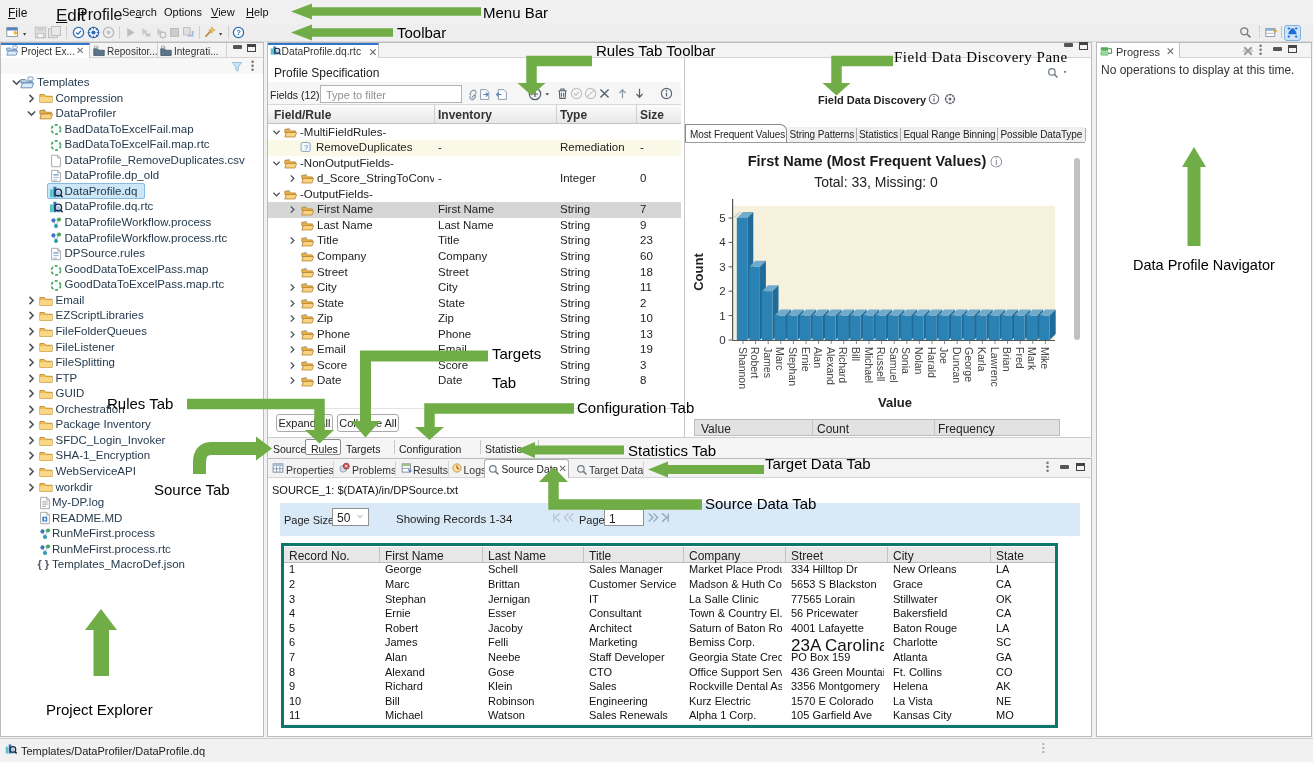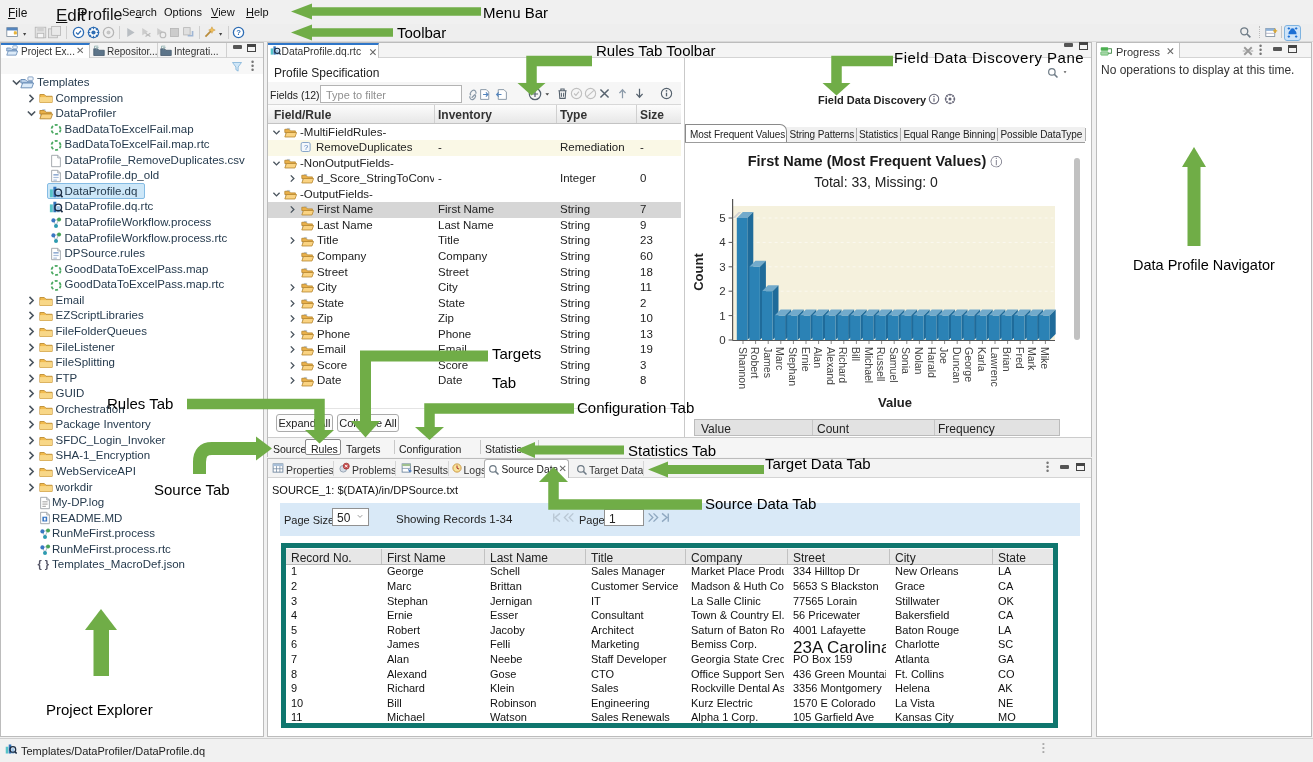--- a/index.html
+++ b/index.html
@@ -876,21 +876,21 @@
   </svg>
 <div class="ab" style="left:579px;top:513.5px;font-size:11px;color:#222">Page</div>
 <div class="ab" style="left:604px;top:509px;width:40px;height:17px;background:#fff;border:1px solid #919191"></div>
 <div class="ab t12" style="left:609px;top:512px">1</div>
 <svg class="ic" style="left:648px;top:512px" width="11" height="11" viewBox="0 0 16 16">
     <path d="M1,2 L7,8 L1,14 M8,2 L14,8 L8,14" fill="none" stroke="#8fa8c0" stroke-width="2"></path>
   </svg>
 <svg class="ic" style="left:660px;top:512px" width="11" height="11" viewBox="0 0 16 16">
     <path d="M3,2 L10,8 L3,14 M12,2 L12,14" fill="none" stroke="#8fa8c0" stroke-width="2"></path>
   </svg>
-<div class="ab" style="left:281px;top:543px;width:777px;height:185px;border:5px solid #0f766e;overflow:hidden;background:#fff">
+<div class="ab" style="left:281px;top:543px;width:777px;height:185px;border:3px solid #0f766e;overflow:hidden;background:#fff">
 <div class="ab" style="left:0;top:0;width:775px;height:16.5px;background:#e7e7e7;border-bottom:1px solid #b9b9b9;box-shadow:inset 0 1px 0 #fafafa"></div>
 <div class="ab t12" style="left:5px;top:2.5px;color:#222">Record No.</div>
 <div class="ab" style="left:95px;top:1px;width:1px;height:14.5px;background:#c2c2c2"></div>
 <div class="ab t12" style="left:101px;top:2.5px;color:#222">First Name</div>
 <div class="ab" style="left:198px;top:1px;width:1px;height:14.5px;background:#c2c2c2"></div>
 <div class="ab t12" style="left:204px;top:2.5px;color:#222">Last Name</div>
 <div class="ab" style="left:299px;top:1px;width:1px;height:14.5px;background:#c2c2c2"></div>
 <div class="ab t12" style="left:305px;top:2.5px;color:#222">Title</div>
 <div class="ab" style="left:399px;top:1px;width:1px;height:14.5px;background:#c2c2c2"></div>
 <div class="ab t12" style="left:405px;top:2.5px;color:#222">Company</div>
@@ -1045,21 +1045,21 @@
     <rect x="535" y="445.5" width="89" height="9" fill="#70ad47"></rect>
     <polygon points="535,442.0 535,458.0 516,450" fill="#70ad47"></polygon>
     <rect x="668" y="465.0" width="96" height="9" fill="#70ad47"></rect>
     <polygon points="668,461.5 668,477.5 648,469.5" fill="#70ad47"></polygon>
     <path d="M702,504.5 L553.5,504.5 L553.5,482" fill="none" stroke="#70ad47" stroke-width="10.5"></path>
     <polygon points="539,482 568,482 553.5,467" fill="#70ad47"></polygon>
   </svg>
 <div class="ann" style="left:483px;top:3.5px;z-index:60;font-size:15px;">Menu Bar</div>
 <div class="ann" style="left:397px;top:24px;z-index:60;font-size:15px;">Toolbar</div>
 <div class="ann" style="left:596px;top:41.5px;z-index:60;font-size:15px;">Rules Tab Toolbar</div>
-<div class="ann" style="left:894px;top:49px;z-index:60;font-size:15px;letter-spacing:.5px;">Field Data Discovery Pane</div>
+<div class="ann" style="left:894px;top:49px;z-index:60;font-size:15px;letter-spacing:.5px;font-family:Liberation Serif, serif;">Field Data Discovery Pane</div>
 <div class="ann" style="left:1133px;top:257px;z-index:60;font-size:14.5px;">Data Profile Navigator</div>
 <div class="ann" style="left:46px;top:679px;z-index:60;font-size:15px;margin-top:22px;">Project Explorer</div>
 <div class="ann" style="left:107px;top:394.5px;z-index:60;font-size:15px;">Rules Tab</div>
 <div class="ann" style="left:154px;top:481px;z-index:60;font-size:15px;">Source Tab</div>
 <div class="ann" style="left:492px;top:344.5px;z-index:60;font-size:15px;">Targets</div>
 <div class="ann" style="left:492px;top:374px;z-index:60;font-size:15px;">Tab</div>
 <div class="ann" style="left:577px;top:399px;z-index:60;font-size:15px;">Configuration Tab</div>
 <div class="ann" style="left:628px;top:442px;z-index:60;font-size:15px;">Statistics Tab</div>
 <div class="ann" style="left:765px;top:455px;z-index:60;font-size:15px;">Target Data Tab</div>
 <div class="ann" style="left:705px;top:495px;z-index:60;font-size:15px;">Source Data Tab</div>

